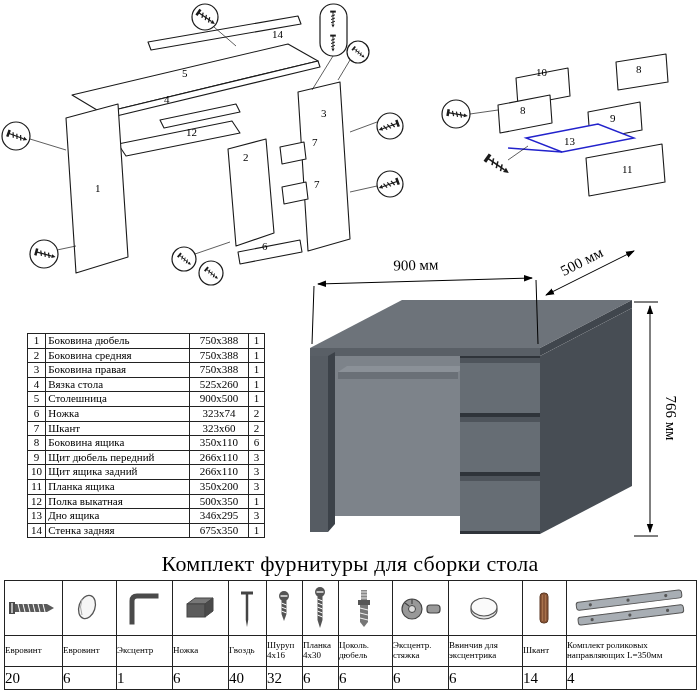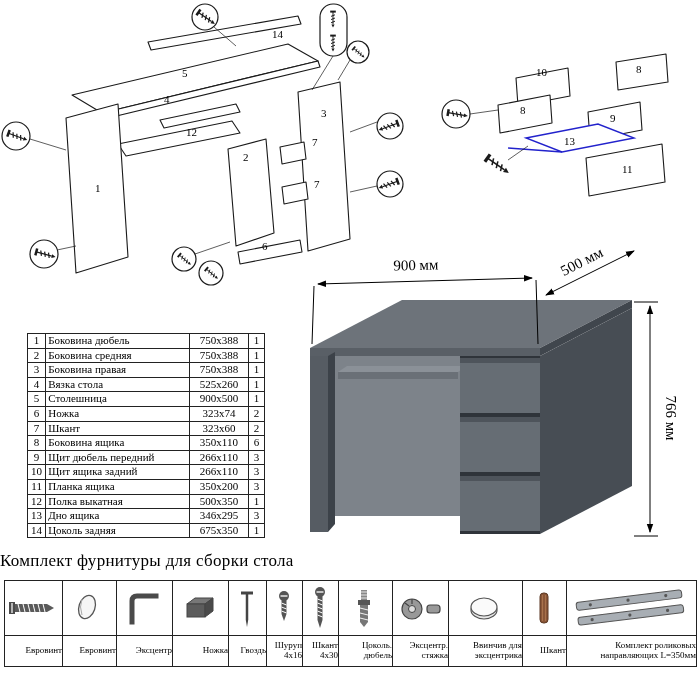--- a/index.html
+++ b/index.html
@@ -6,26 +6,26 @@
   .page{position:relative;width:700px;height:694px;background:#ffffff;overflow:hidden;
         font-family:"Liberation Serif",serif;color:#000;}
   svg{display:block;}
   .diag-label{font-family:"Liberation Serif",serif;}
   
   #parts-table{position:absolute;left:27px;top:333px;width:238px;border-collapse:collapse;
                font-size:11px;}
   #parts-table td{border:1px solid #222;padding:0 2px;line-height:13.6px;white-space:nowrap;}
   #parts-table td.c{text-align:center;}
   
-  #page-title{position:absolute;left:0;top:551px;width:700px;
-              font-size:17px;letter-spacing:0.3px;}
+  #page-title{position:absolute;left:0;top:551px;width:700px;text-align:center;
+              font-size:22px;letter-spacing:0.3px;}
   
   #hardware-table{position:absolute;left:4px;top:580px;width:692px;border-collapse:collapse;
                   table-layout:fixed;}
-  #hardware-table td{border:1px solid #222;text-align:right;vertical-align:middle;padding:0;overflow:hidden;}
+  #hardware-table td{border:1px solid #222;text-align:left;vertical-align:middle;padding:0;overflow:hidden;}
   .hw-icons td{height:54px;}
   .hw-names td{font-size:9px;line-height:1.08;height:30px;padding:1px;}
   .hw-qty td{font-size:15px;height:22px;}
 </style>
 </head>
 <body>
 
 <div class="page">
 
   <svg id="diagram-left" style="position:absolute;left:0;top:0;" width="460" height="330" viewBox="0 0 460 330">
@@ -263,21 +263,21 @@
         <td class="c">1</td>
       </tr>
       <tr>
         <td class="c">13</td>
         <td class="name">Дно ящика</td>
         <td class="c">346x295</td>
         <td class="c">3</td>
       </tr>
       <tr>
         <td class="c">14</td>
-        <td class="name">Цоколь задняя</td>
+        <td class="name">Стенка задняя</td>
         <td class="c">675x350</td>
         <td class="c">1</td>
       </tr>
     </tbody>
   </table>
 
   <div id="page-title">Комплект фурнитуры для сборки стола</div>
 
   <table id="hardware-table">
     <colgroup>
@@ -423,23 +423,37 @@
           </svg>
         </td>
       </tr>
       <tr class="hw-names">
         <td>Евровинт</td>
         <td>Евровинт</td>
         <td>Эксцентр</td>
         <td>Ножка</td>
         <td>Гвоздь</td>
         <td>Шуруп 4х16</td>
-        <td>Шкант 4х30</td>
+        <td>Планка 4х30</td>
         <td>Цоколь. дюбель</td>
         <td>Эксцентр. стяжка</td>
         <td>Ввинчив для эксцентрика</td>
         <td>Шкант</td>
         <td>Комплект роликовых направляющих L=350мм</td>
       </tr>
+      <tr class="hw-qty">
+        <td>20</td>
+        <td>6</td>
+        <td>1</td>
+        <td>6</td>
+        <td>40</td>
+        <td>32</td>
+        <td>6</td>
+        <td>6</td>
+        <td>6</td>
+        <td>6</td>
+        <td>14</td>
+        <td>4</td>
+      </tr>
     </tbody>
   </table>
 
 </div>
 
 </body></html>

